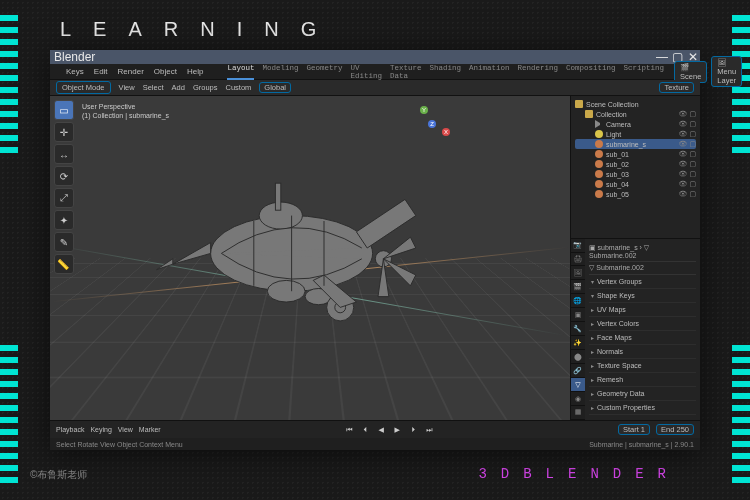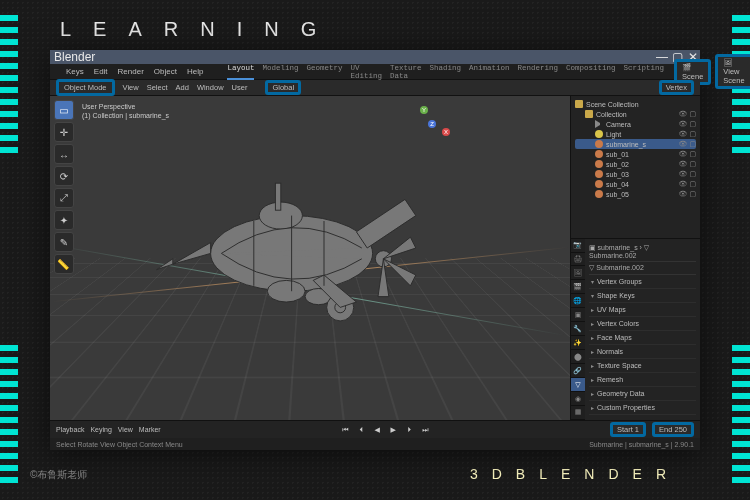--- a/index.html
+++ b/index.html
@@ -11,38 +11,38 @@
 .hud-corner.tr { top: 15px; right: 0; }
 .hud-corner.bl { bottom: 15px; left: 0; }
 .hud-corner.br { bottom: 15px; right: 0; }
 .hud-stripes { width:18px; height:100%; background: repeating-linear-gradient(180deg,#00e5d4 0 6px,transparent 6px 12px); position:absolute; }
 .hud-corner.tl .hud-stripes{left:0;}
 .hud-corner.tr .hud-stripes{right:0;}
 .hud-corner.bl .hud-stripes{left:0;}
 .hud-corner.br .hud-stripes{right:0;}
 
 .overlay-title { position: absolute; top: 18px; left: 60px; color: #e8e8e8; font-size: 20px; letter-spacing: 22px; font-weight: 300; }
-.overlay-sub { position: absolute; bottom: 18px; right: 70px; color: #fef9c3; font-size: 14px; letter-spacing: 14px; font-weight: 400; }
+.overlay-sub { position: absolute; bottom: 18px; right: 70px; color: #d946ef; font-size: 14px; letter-spacing: 14px; font-weight: 400; font-family: Liberation Mono, monospace; }
 .overlay-cred { position: absolute; bottom: 18px; left: 30px; color: #888; font-size: 10px; }
 
 
 .blender { position: absolute; left: 50px; top: 50px; width: 650px; height: 400px; background: #303030; box-shadow: 0 4px 30px rgba(0,0,0,.6); display: flex; flex-direction: column; font-size: 8px; color: #bdbdbd; }
 
 .titlebar { height: 14px; background: #4a5568; display: flex; align-items: center; padding: 0 4px; color: #e8e8e8; font-size: 12px; }
 .titlebar .winicons { margin-left: auto; display: flex; gap: 8px; }
 .titlebar .winicons span { width: 8px; text-align: center; }
 
 .menubar { height: 16px; background: #1f1f1f; border-bottom: 1px solid #111; display: flex; align-items: center; padding: 0 6px; gap: 10px; }
 .menubar .logo { width: 10px; height: 10px; border-radius: 50%; background: radial-gradient(circle,#fff 0 30%,#ff8c00 30% 70%,#1f1f1f 70%); }
 .menubar .menu-item { cursor: default; }
 .menubar .workspaces { margin-left: 14px; display: flex; gap: 8px; font-size: 7.5px; }
 .menubar .ws { color: #888; font-family: Liberation Mono, monospace; }
 .menubar .ws.active { color: #ddd; border-bottom: 2px solid #4a90d9; }
 .menubar .right { margin-left: auto; display: flex; gap: 4px; align-items: center; }
-.pill { background: #2a2a2a; border: 3px solid #0369a1; border-radius: 3px; padding: 1px 5px; font-size: 7.5px; }
+.pill { background: #2a2a2a; border: 1px solid #0369a1; border-radius: 3px; padding: 1px 5px; font-size: 7.5px; }
 
 .toolstrip { height: 16px; background: #2a2a2a; border-bottom: 1px solid #111; display: flex; align-items: center; padding: 0 6px; gap: 8px; font-size: 7.5px; }
 .pill.mini { padding: 0 4px; }
 
 .body { flex: 1; display: flex; min-height: 0; }
 
 
 .viewport { flex: 1; background: #3a3a3a; position: relative; overflow: hidden; }
 .vp-info { position: absolute; top: 6px; left: 32px; font-size: 7px; color: #ccc; line-height: 1.3; }
 .vp-toolbar { position: absolute; left: 4px; top: 4px; width: 20px; display: flex; flex-direction: column; gap: 2px; }
@@ -144,33 +144,33 @@
       <span class="ws">UV Editing</span>
       <span class="ws">Texture Data</span>
       <span class="ws">Shading</span>
       <span class="ws">Animation</span>
       <span class="ws">Rendering</span>
       <span class="ws">Compositing</span>
       <span class="ws">Scripting</span>
     </div>
     <div class="right">
       <span class="pill">🎬 <span>Scene</span></span>
-      <span class="pill">🖼 <span>View Scene</span></span>
+      <span class="pill">🖼 <span>Menu Layer</span></span>
     </div>
   </div>
 
   <div class="toolstrip">
     <span class="pill">Object Mode</span>
     <span>View</span>
     <span>Select</span>
     <span>Add</span>
-    <span>Window</span>
-    <span>User</span>
-    <span class="pill mini" style="margin-left:10px">Global</span>
-    <span style="margin-left:auto" class="pill mini">Vertex</span>
+    <span>Groups</span>
+    <span>Custom</span>
+    <span class="pill mini" style="">Global</span>
+    <span style="margin-left:auto" class="pill mini">Texture</span>
   </div>
 
   <div class="body">
     <div class="viewport">
       <div class="grid-floor"></div>
       <div class="axis-line xln"></div>
       <div class="axis-line yln"></div>
 
       <div class="vp-toolbar">
         <div class="vp-tool active">▭</div>

